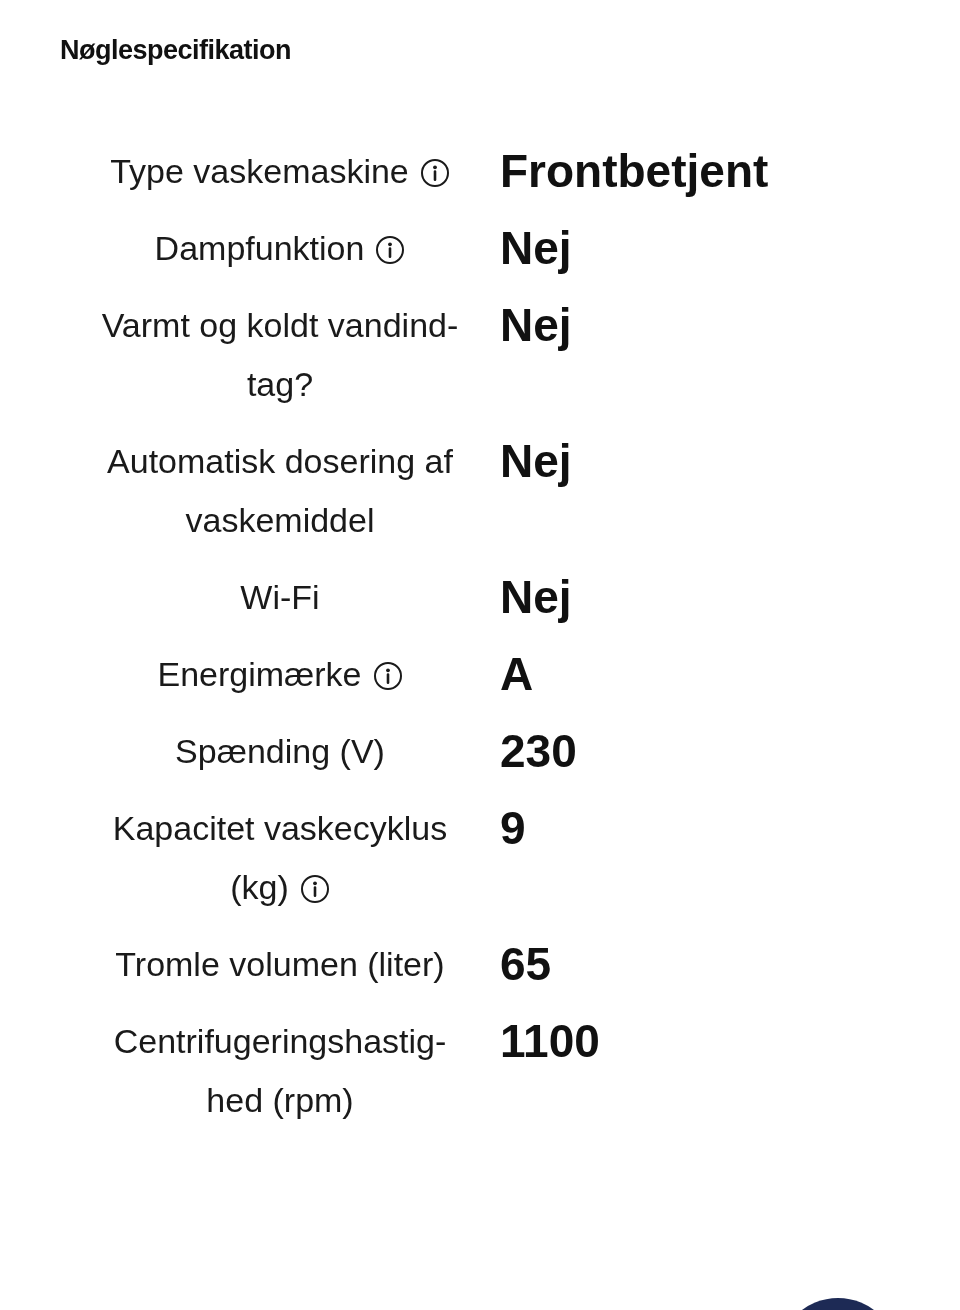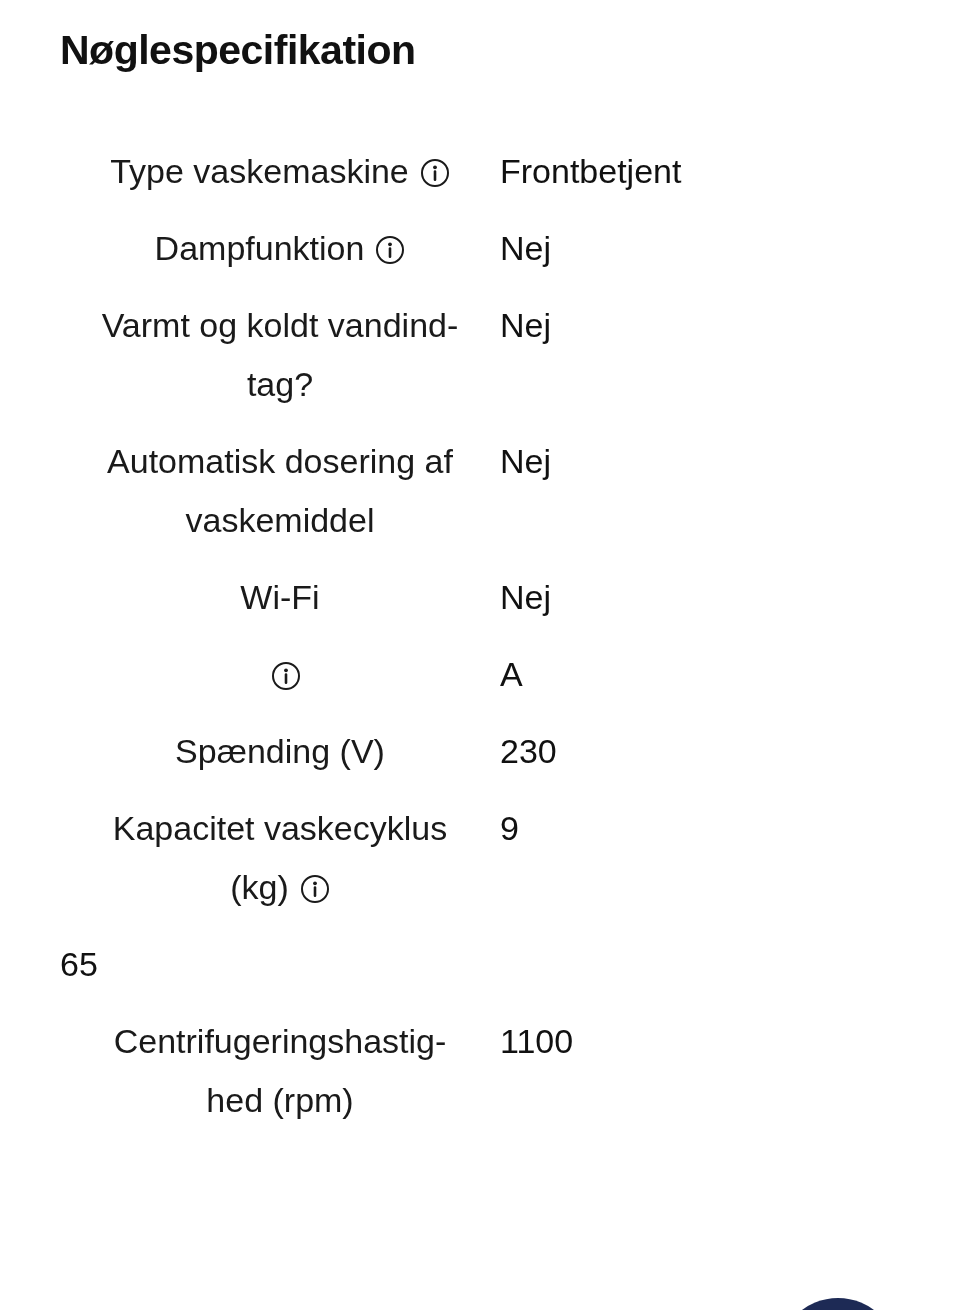--- a/index.html
+++ b/index.html
@@ -14,21 +14,21 @@
     overflow: hidden;
     font-family: "Liberation Sans", sans-serif;
     color: #1a1a1a;
     -webkit-font-smoothing: antialiased;
   }
   .spec-section {
     padding: 26px 40px 0 60px;
   }
   .section-title {
     margin: 0 0 68px 0;
-    font-size: 41px;
+    font-size: 27px;
     line-height: 48px;
     font-weight: 700;
     letter-spacing: -0.5px;
     color: #111111;
   }
   .spec-table {
     display: block;
   }
   .spec-row {
     display: flex;
@@ -41,23 +41,23 @@
     font-size: 34px;
     line-height: 59px;
     font-weight: 400;
     color: #1a1a1a;
     text-align: center;
   }
   .label-text {
     white-space: pre-line;
   }
   .value-cell {
-    font-size: 34px;
+    font-size: 46px;
     line-height: 59px;
-    font-weight: 400;
+    font-weight: 700;
     color: #111111;
   }
   .info-button {
     display: inline-block;
     padding: 0;
     margin: 0 0 0 11px;
     border: none;
     background: transparent;
     cursor: pointer;
     vertical-align: -5px;
@@ -124,21 +124,21 @@
 
   <div class="spec-row">
     <div class="label-cell">
       <span class="label-text">Wi-Fi</span>
     </div>
     <div class="value-cell">Nej</div>
   </div>
 
   <div class="spec-row">
     <div class="label-cell">
-      <button class="info-button"><span><svg width="30" height="30" viewBox="0 0 30 30" aria-hidden="true">
+      <span class="label-text">Energimærke</span><button class="info-button"><span><svg width="30" height="30" viewBox="0 0 30 30" aria-hidden="true">
                 <circle cx="15" cy="15" r="13" fill="none" stroke="currentColor" stroke-width="2"></circle>
                 <circle cx="15" cy="9.3" r="1.9" fill="currentColor"></circle>
                 <path d="M15 13.6 v8.2" fill="none" stroke="currentColor" stroke-width="2.6" stroke-linecap="round"></path>
               </svg></span></button>
     </div>
     <div class="value-cell">A</div>
   </div>
 
   <div class="spec-row">
     <div class="label-cell">
@@ -154,20 +154,23 @@
                 <circle cx="15" cy="15" r="13" fill="none" stroke="currentColor" stroke-width="2"></circle>
                 <circle cx="15" cy="9.3" r="1.9" fill="currentColor"></circle>
                 <path d="M15 13.6 v8.2" fill="none" stroke="currentColor" stroke-width="2.6" stroke-linecap="round"></path>
               </svg></span></button>
     </div>
     <div class="value-cell">9</div>
   </div>
 
 
   <div class="spec-row">
+    <div class="label-cell">
+      <span class="label-text">Tromle volumen (liter)</span>
+    </div>
     <div class="value-cell">65</div>
   </div>
 
   <div class="spec-row">
     <div class="label-cell">
       <span class="label-text">Centrifugeringshastig-
 hed (rpm)</span>
     </div>
     <div class="value-cell">1100</div>
   </div>

